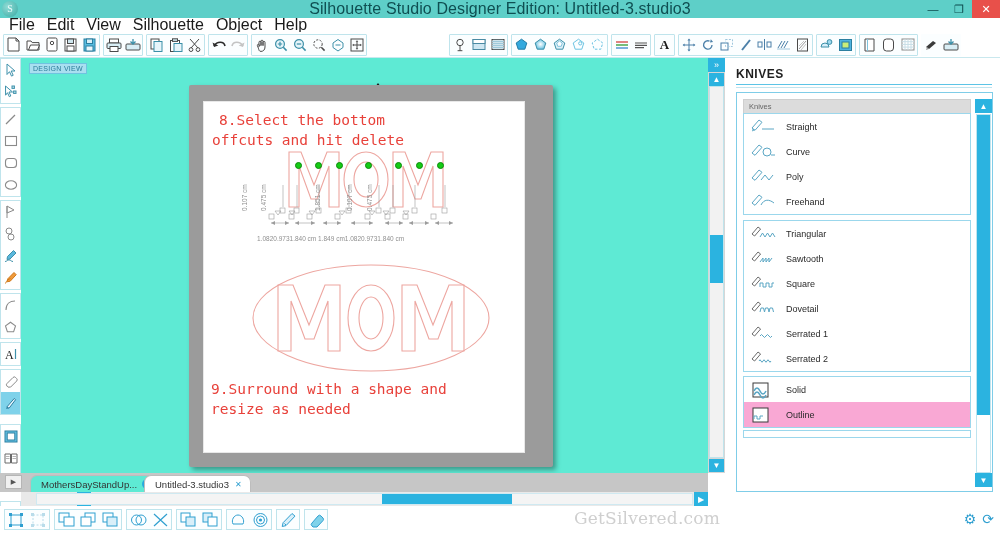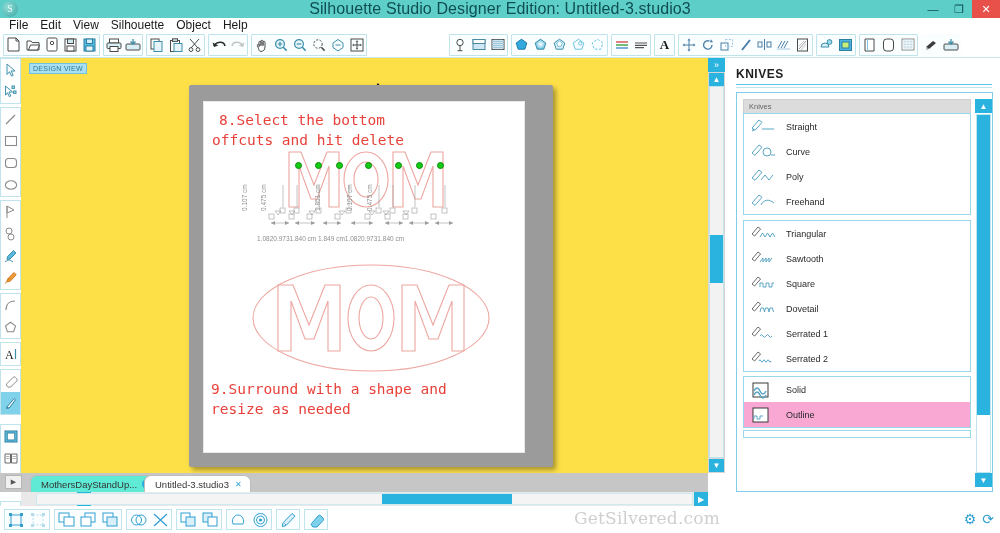--- a/index.html
+++ b/index.html
@@ -33,21 +33,21 @@
     width:26px; height:18px; display:flex; align-items:center; justify-content:center;
     font-size:11px; color:#0d4b4e;
   }
   .tb-btn.close { background:#e8504a; color:#fff; width:28px; }
 
   
   .menubar {
     position:absolute; left:0; top:18px; width:1000px; height:14px;
     background:#ffffff; display:flex; align-items:center; padding-left:3px;
   }
-  .menu-item { font-size:12px; color:#1a1a1a; padding:0 6px; line-height:14px; }
+  .menu-item { font-size:16px; color:#1a1a1a; padding:0 6px; line-height:14px; }
 
   
   .toolbar {
     position:absolute; left:0; top:32px; width:1000px; height:26px;
     background:#ffffff; border-bottom:1px solid #c9e8ee;
     display:flex; align-items:center;
   }
   .tgroup {
     display:flex; align-items:center; height:22px;
     border:1px solid #bfe4ec; margin-left:3px; border-radius:1px;
@@ -69,21 +69,21 @@
   .ltool {
     width:19px; height:22px; display:flex; align-items:center; justify-content:center;
     color:#3f91ab;
   }
   .ltool.sel { background:#7fd2ea; }
   .ltool svg { display:block; }
 
   
   .canvas-area {
     position:absolute; left:21px; top:58px; width:687px; height:415px;
-    background:#fde047; overflow:hidden;
+    background:#5eead4; overflow:hidden;
   }
   .design-view-badge {
     position:absolute; left:8px; top:5px;
     background:#a9dff0; color:#2a7c98;
     font-size:7px; letter-spacing:0.3px; padding:1px 3px;
     border:1px solid #6fc3e0;
   }
   .mat {
     position:absolute; left:168px; top:27px; width:364px; height:382px;
     background:#9b9b9b;

